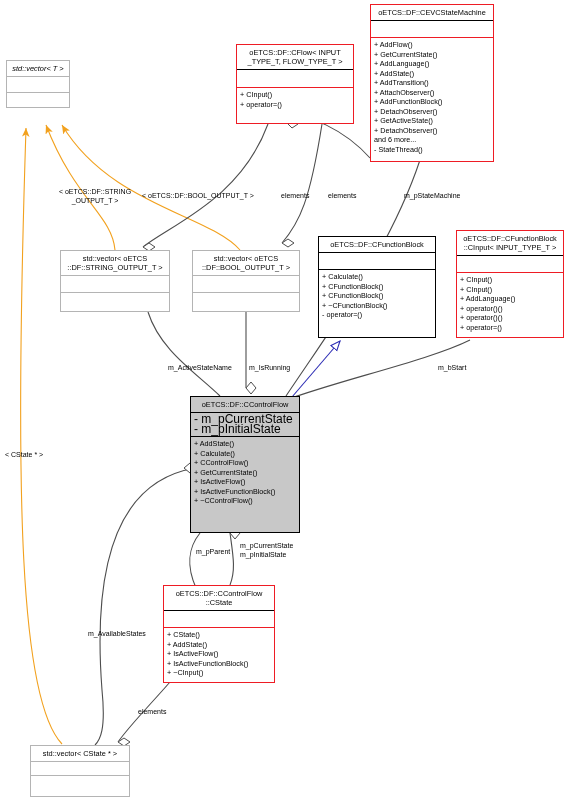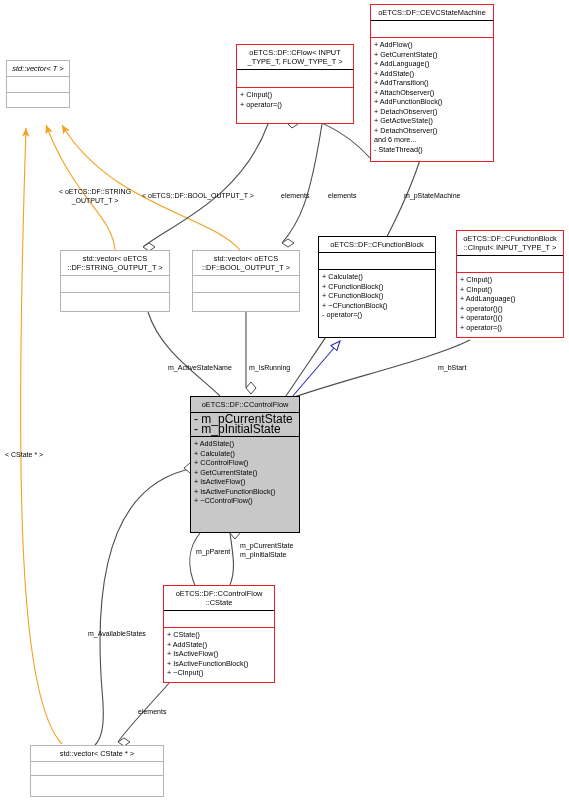--- a/index.html
+++ b/index.html
@@ -199,21 +199,21 @@
     <div class="cmp attrs" style="height:17px;"></div>
     <div class="cmp ops">
       <div class="row">+ CState()</div>
       <div class="row">+ AddState()</div>
       <div class="row">+ IsActiveFlow()</div>
       <div class="row">+ IsActiveFunctionBlock()</div>
       <div class="row">+ ~CInput()</div>
     </div>
   </div>
 
-  <div class="umlbox" style="left:30px;top:745px;width:134px;height:52px;">
+  <div class="umlbox" style="left:30px;top:745px;width:100px;height:52px;">
     <div class="cmp title">std::vector&lt; CState * &gt;</div>
     <div class="cmp attrs" style="height:14px;"></div>
     <div class="cmp ops" style="height:14px;"></div>
   </div>
 
   <div class="edgelabel ctr" style="left:36px;top:188px;width:118px;">&lt; oETCS::DF::STRING
 _OUTPUT_T &gt;</div>
   <div class="edgelabel" style="left:142px;top:192px;">&lt; oETCS::DF::BOOL_OUTPUT_T &gt;</div>
   <div class="edgelabel" style="left:281px;top:192px;">elements</div>
   <div class="edgelabel" style="left:328px;top:192px;">elements</div>

